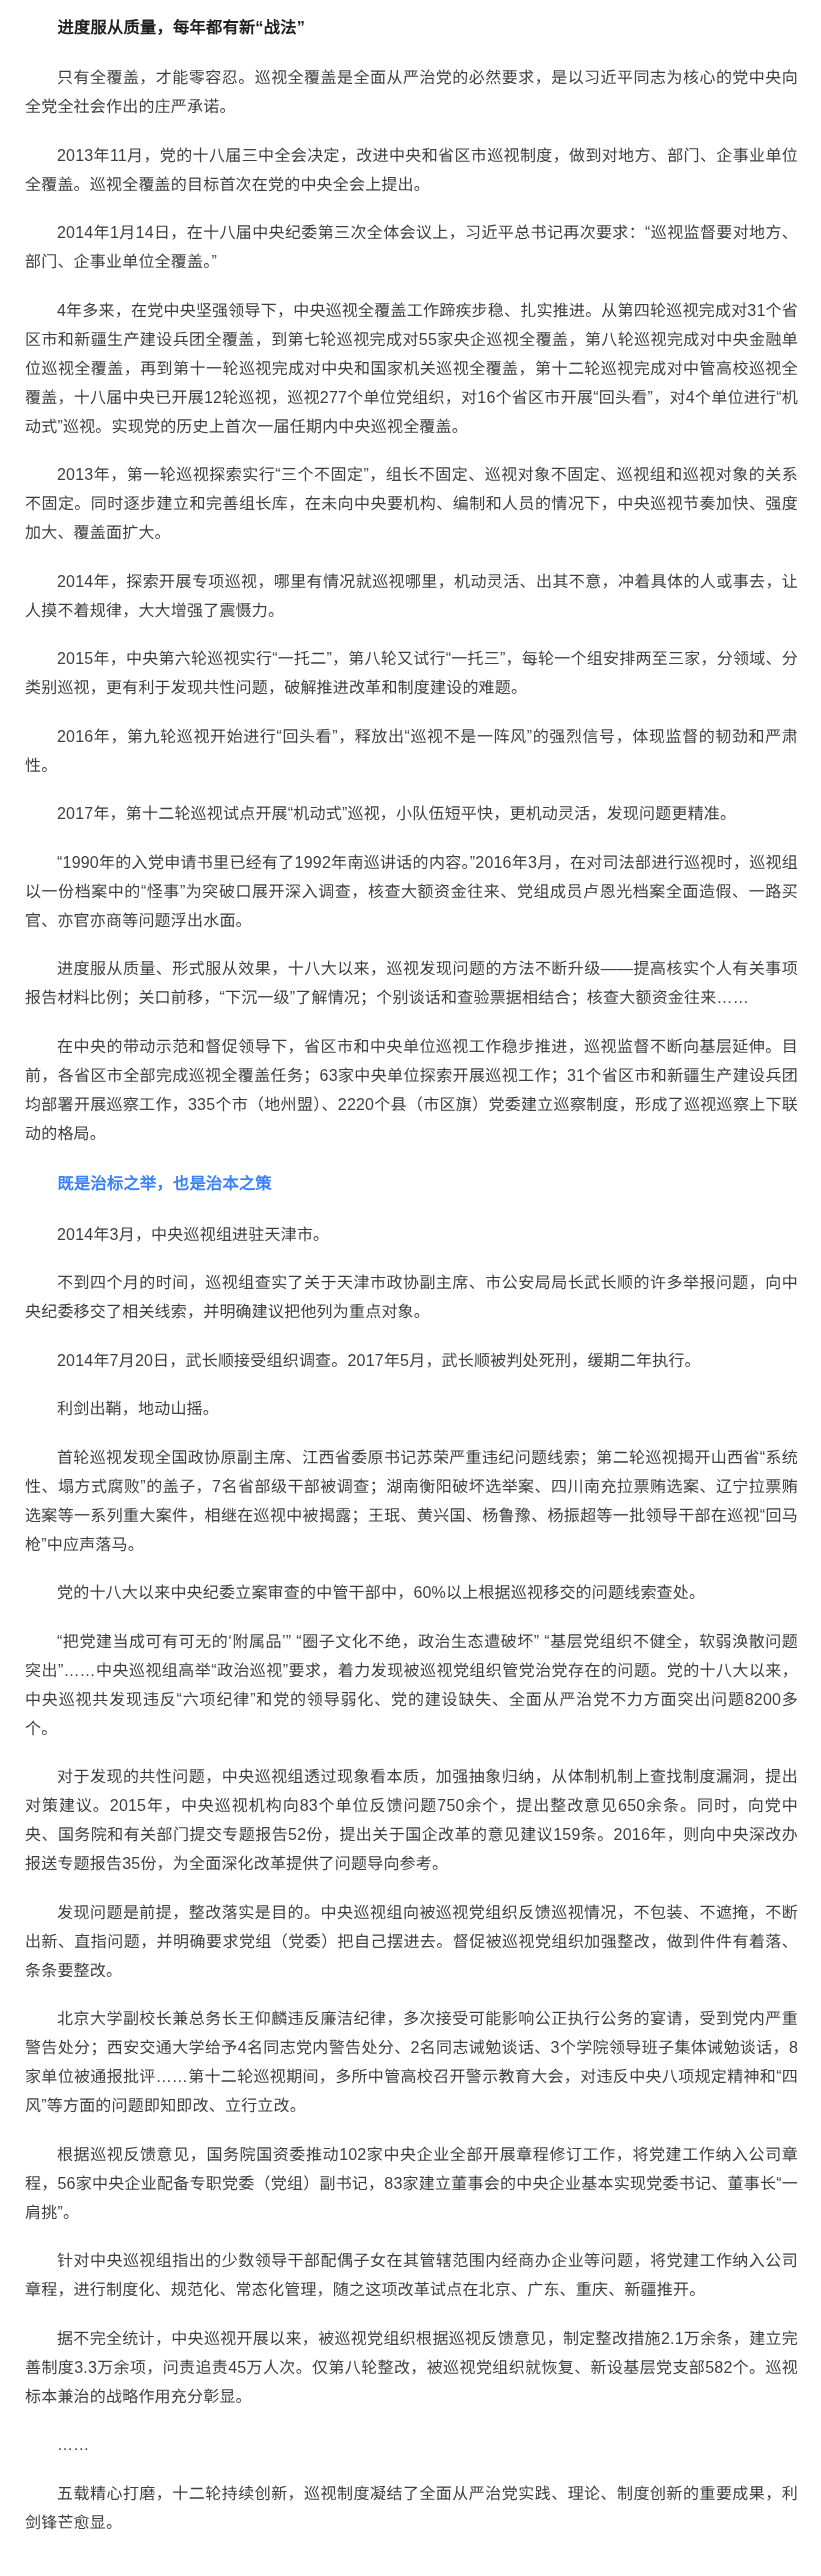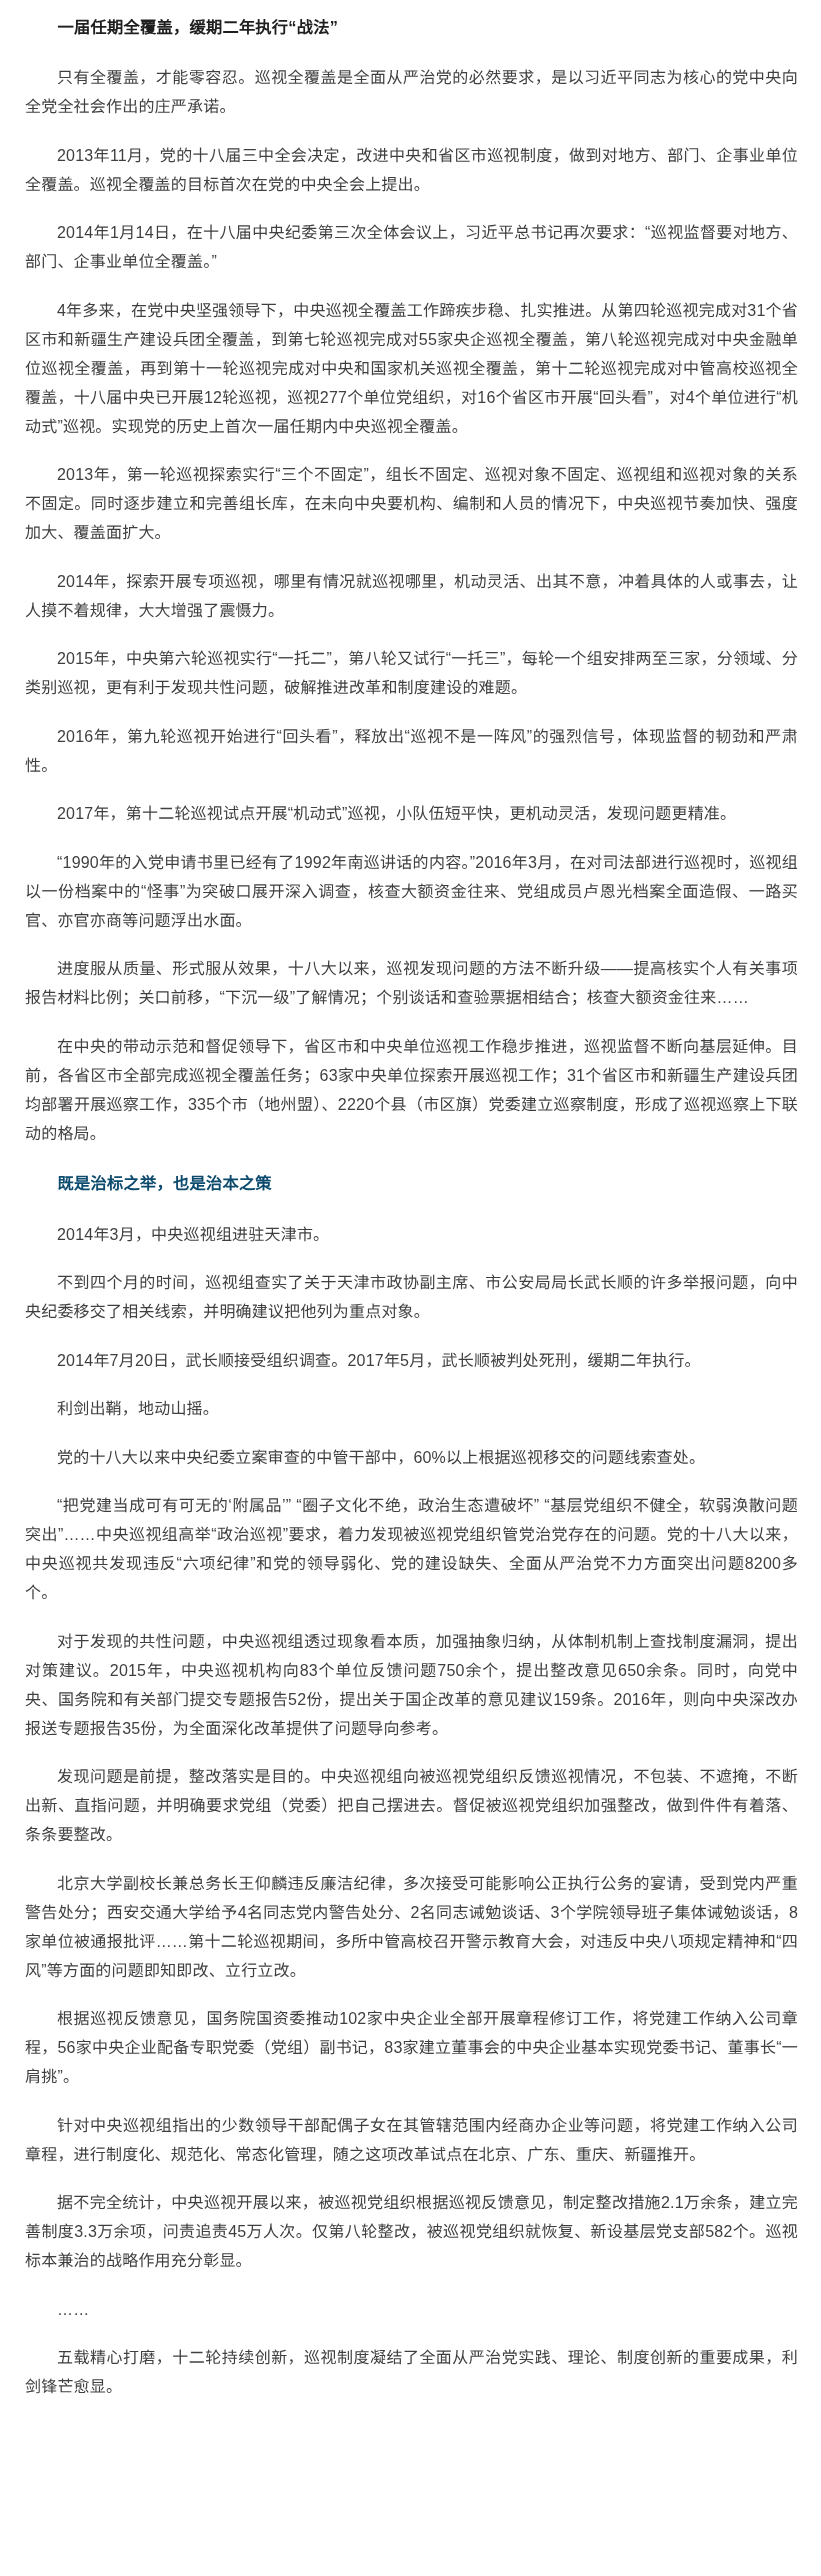--- a/index.html
+++ b/index.html
@@ -43,38 +43,39 @@
   }
   .article h2.heading.first {
     margin-top: 5.6px;
   }
 </style>
 </head>
 <body style="background: rgb(255, 255, 255);">
 
 <div class="page">
   <article class="article" id="article-body" style="color: rgb(63, 63, 63);">
-      <h2 class="heading first" style="color: rgb(31, 31, 31);">一届任期全覆盖，缓期二年执行“战法”</h2>
+      <h2 class="heading first" style="color: rgb(31, 31, 31);">进度服从质量，每年都有新“战法”</h2>
       <p class="para">只有全覆盖，才能零容忍。巡视全覆盖是全面从严治党的必然要求，是以习近平同志为核心的党中央向全党全社会作出的庄严承诺。</p>
       <p class="para">2013年11月，党的十八届三中全会决定，改进中央和省区市巡视制度，做到对地方、部门、企事业单位全覆盖。巡视全覆盖的目标首次在党的中央全会上提出。</p>
       <p class="para">2014年1月14日，在十八届中央纪委第三次全体会议上，习近平总书记再次要求：“巡视监督要对地方、部门、企事业单位全覆盖。”</p>
       <p class="para">4年多来，在党中央坚强领导下，中央巡视全覆盖工作蹄疾步稳、扎实推进。从第四轮巡视完成对31个省区市和新疆生产建设兵团全覆盖，到第七轮巡视完成对55家央企巡视全覆盖，第八轮巡视完成对中央金融单位巡视全覆盖，再到第十一轮巡视完成对中央和国家机关巡视全覆盖，第十二轮巡视完成对中管高校巡视全覆盖，十八届中央已开展12轮巡视，巡视277个单位党组织，对16个省区市开展“回头看”，对4个单位进行“机动式”巡视。实现党的历史上首次一届任期内中央巡视全覆盖。</p>
       <p class="para">2013年，第一轮巡视探索实行“三个不固定”，组长不固定、巡视对象不固定、巡视组和巡视对象的关系不固定。同时逐步建立和完善组长库，在未向中央要机构、编制和人员的情况下，中央巡视节奏加快、强度加大、覆盖面扩大。</p>
       <p class="para">2014年，探索开展专项巡视，哪里有情况就巡视哪里，机动灵活、出其不意，冲着具体的人或事去，让人摸不着规律，大大增强了震慑力。</p>
       <p class="para">2015年，中央第六轮巡视实行“一托二”，第八轮又试行“一托三”，每轮一个组安排两至三家，分领域、分类别巡视，更有利于发现共性问题，破解推进改革和制度建设的难题。</p>
       <p class="para">2016年，第九轮巡视开始进行“回头看”，释放出“巡视不是一阵风”的强烈信号，体现监督的韧劲和严肃性。</p>
       <p class="para">2017年，第十二轮巡视试点开展“机动式”巡视，小队伍短平快，更机动灵活，发现问题更精准。</p>
       <p class="para">“1990年的入党申请书里已经有了1992年南巡讲话的内容。”2016年3月，在对司法部进行巡视时，巡视组以一份档案中的“怪事”为突破口展开深入调查，核查大额资金往来、党组成员卢恩光档案全面造假、一路买官、亦官亦商等问题浮出水面。</p>
       <p class="para">进度服从质量、形式服从效果，十八大以来，巡视发现问题的方法不断升级——提高核实个人有关事项报告材料比例；关口前移，“下沉一级”了解情况；个别谈话和查验票据相结合；核查大额资金往来……</p>
       <p class="para">在中央的带动示范和督促领导下，省区市和中央单位巡视工作稳步推进，巡视监督不断向基层延伸。目前，各省区市全部完成巡视全覆盖任务；63家中央单位探索开展巡视工作；31个省区市和新疆生产建设兵团均部署开展巡察工作，335个市（地州盟）、2220个县（市区旗）党委建立巡察制度，形成了巡视巡察上下联动的格局。</p>
-      <h2 class="heading" style="color: #0c4a6e;">既是治标之举，也是治本之策</h2>
+      <h2 class="heading" style="color: #3b82f6;">既是治标之举，也是治本之策</h2>
       <p class="para">2014年3月，中央巡视组进驻天津市。</p>
       <p class="para">不到四个月的时间，巡视组查实了关于天津市政协副主席、市公安局局长武长顺的许多举报问题，向中央纪委移交了相关线索，并明确建议把他列为重点对象。</p>
       <p class="para">2014年7月20日，武长顺接受组织调查。2017年5月，武长顺被判处死刑，缓期二年执行。</p>
       <p class="para">利剑出鞘，地动山摇。</p>
+      <p class="para">首轮巡视发现全国政协原副主席、江西省委原书记苏荣严重违纪问题线索；第二轮巡视揭开山西省“系统性、塌方式腐败”的盖子，7名省部级干部被调查；湖南衡阳破坏选举案、四川南充拉票贿选案、辽宁拉票贿选案等一系列重大案件，相继在巡视中被揭露；王珉、黄兴国、杨鲁豫、杨振超等一批领导干部在巡视“回马枪”中应声落马。</p>
       <p class="para">党的十八大以来中央纪委立案审查的中管干部中，60%以上根据巡视移交的问题线索查处。</p>
       <p class="para">“把党建当成可有可无的‘附属品’” “圈子文化不绝，政治生态遭破坏” “基层党组织不健全，软弱涣散问题突出”……中央巡视组高举“政治巡视”要求，着力发现被巡视党组织管党治党存在的问题。党的十八大以来，中央巡视共发现违反“六项纪律”和党的领导弱化、党的建设缺失、全面从严治党不力方面突出问题8200多个。</p>
       <p class="para">对于发现的共性问题，中央巡视组透过现象看本质，加强抽象归纳，从体制机制上查找制度漏洞，提出对策建议。2015年，中央巡视机构向83个单位反馈问题750余个，提出整改意见650余条。同时，向党中央、国务院和有关部门提交专题报告52份，提出关于国企改革的意见建议159条。2016年，则向中央深改办报送专题报告35份，为全面深化改革提供了问题导向参考。</p>
       <p class="para">发现问题是前提，整改落实是目的。中央巡视组向被巡视党组织反馈巡视情况，不包装、不遮掩，不断出新、直指问题，并明确要求党组（党委）把自己摆进去。督促被巡视党组织加强整改，做到件件有着落、条条要整改。</p>
       <p class="para">北京大学副校长兼总务长王仰麟违反廉洁纪律，多次接受可能影响公正执行公务的宴请，受到党内严重警告处分；西安交通大学给予4名同志党内警告处分、2名同志诫勉谈话、3个学院领导班子集体诫勉谈话，8家单位被通报批评……第十二轮巡视期间，多所中管高校召开警示教育大会，对违反中央八项规定精神和“四风”等方面的问题即知即改、立行立改。</p>
       <p class="para">根据巡视反馈意见，国务院国资委推动102家中央企业全部开展章程修订工作，将党建工作纳入公司章程，56家中央企业配备专职党委（党组）副书记，83家建立董事会的中央企业基本实现党委书记、董事长“一肩挑”。</p>
       <p class="para">针对中央巡视组指出的少数领导干部配偶子女在其管辖范围内经商办企业等问题，将党建工作纳入公司章程，进行制度化、规范化、常态化管理，随之这项改革试点在北京、广东、重庆、新疆推开。</p>
       <p class="para">据不完全统计，中央巡视开展以来，被巡视党组织根据巡视反馈意见，制定整改措施2.1万余条，建立完善制度3.3万余项，问责追责45万人次。仅第八轮整改，被巡视党组织就恢复、新设基层党支部582个。巡视标本兼治的战略作用充分彰显。</p>
       <p class="para">……</p>
       <p class="para">五载精心打磨，十二轮持续创新，巡视制度凝结了全面从严治党实践、理论、制度创新的重要成果，利剑锋芒愈显。</p>

